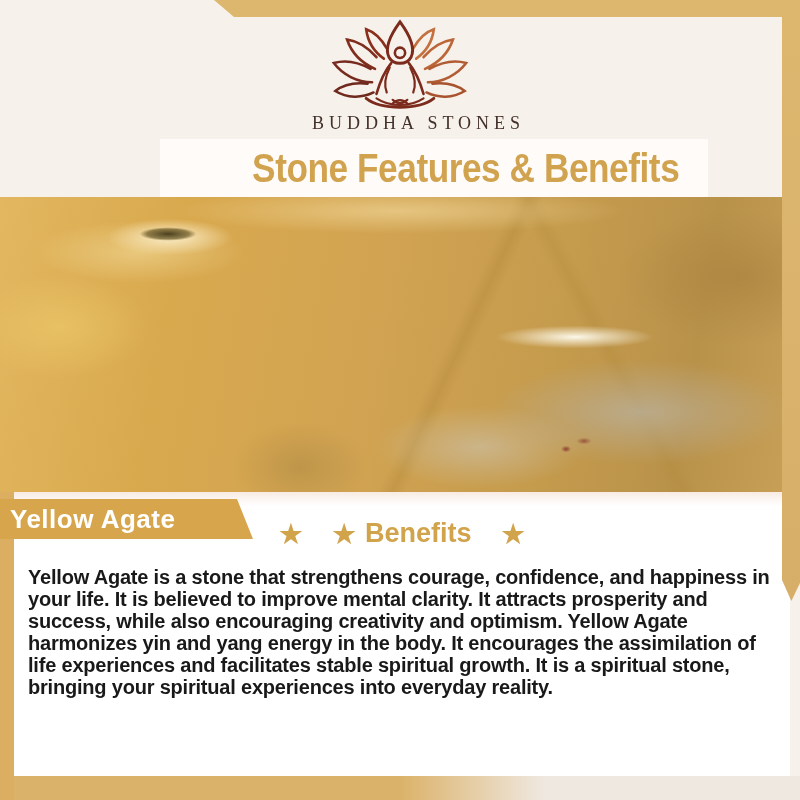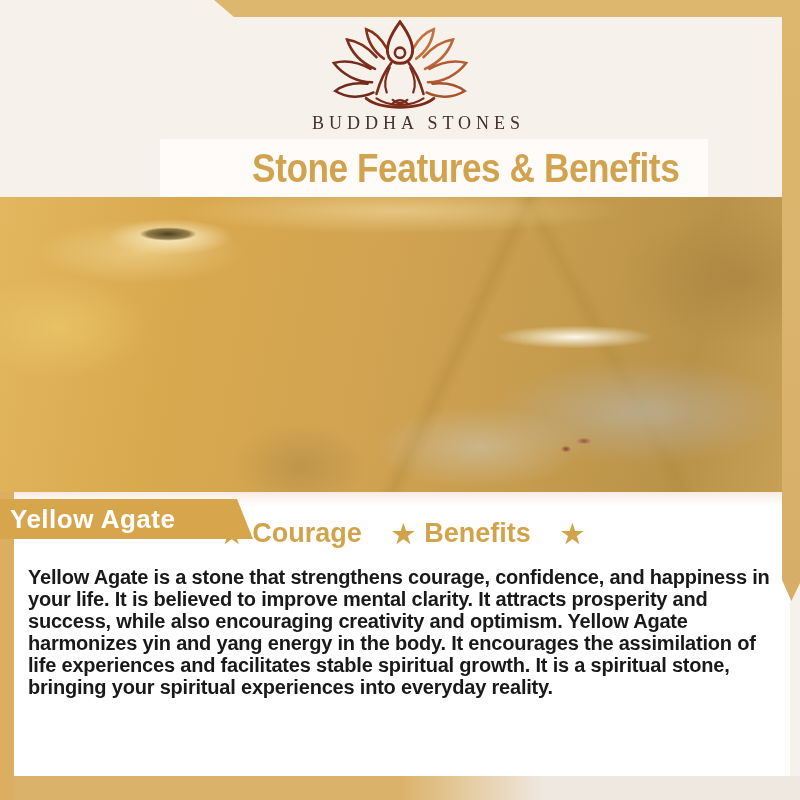--- a/index.html
+++ b/index.html
@@ -123,21 +123,20 @@
 
   <div class="left-strip"></div>
   <div class="bottom-band"></div>
 
   <div class="content">
     <div class="top-tint"></div>
 
     <div class="features">
       <div class="feature">
         <span class="star">★</span>
-        <span>Courage</span>
       </div>
       <div class="feature">
         <span class="star">★</span>
         <span>Benefits</span>
       </div>
       <div class="feature">
         <span class="star">★</span>
       </div>
     </div>
 

